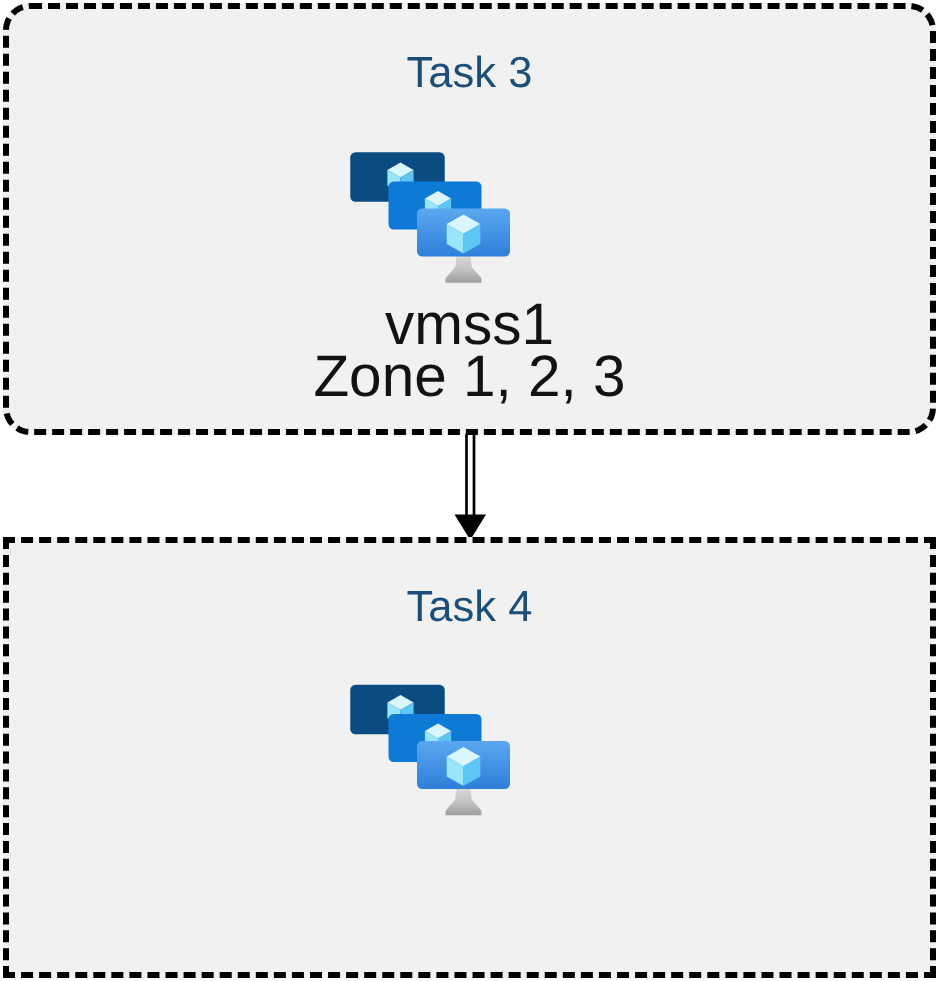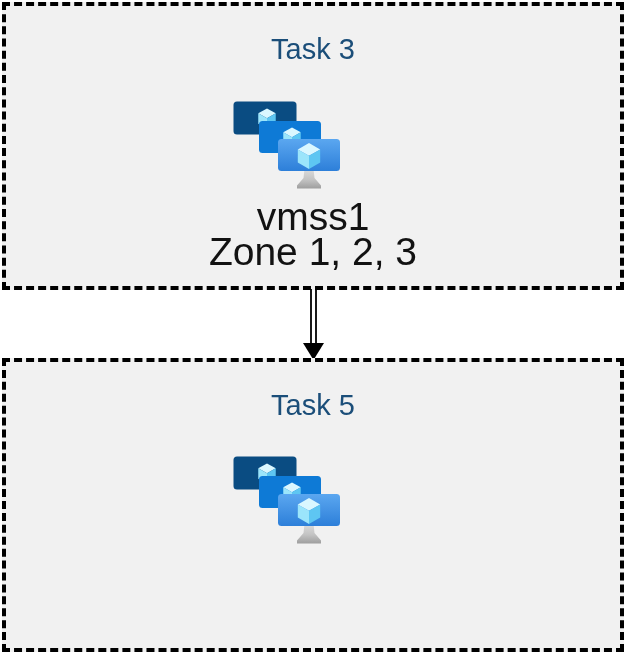--- a/index.html
+++ b/index.html
@@ -11,21 +11,21 @@
     overflow: hidden;
   }
   .task-box {
     position: absolute;
     left: 2px;
     width: 622px;
     background: #f1f1f1;
     border: 4px dashed #000000;
     box-sizing: border-box;
   }
-  #box1 { top: 2px; height: 288px; }
+  #box1 { top: 2px; height: 288px; border-radius: 18px; }
   #box2 { top: 358px; height: 294px; }
 
   .box-title {
     position: absolute;
     top: 26px; left: 0;
     width: 100%;
     text-align: center;
     font-size: 29px;
     line-height: 34px;
     color: #1b4e79;
@@ -102,19 +102,19 @@
   </div>
 </div>
 
 <svg id="connector" viewBox="0 0 25 72">
   <line x1="10" y1="0" x2="10" y2="57" stroke="#000000" stroke-width="1.8"></line>
   <line x1="15" y1="0" x2="15" y2="57" stroke="#000000" stroke-width="1.8"></line>
   <polygon points="2,54 23,54 12.5,71" fill="#000000"></polygon>
 </svg>
 
 <div class="task-box" id="box2">
-  <div class="box-title">Task 5</div>
+  <div class="box-title">Task 4</div>
   <div class="icon-wrap">
     <svg viewBox="0 0 107 90">
         <use href="#vmssIcon"></use>
       </svg>
   </div>
 </div>
 
 </body></html>

